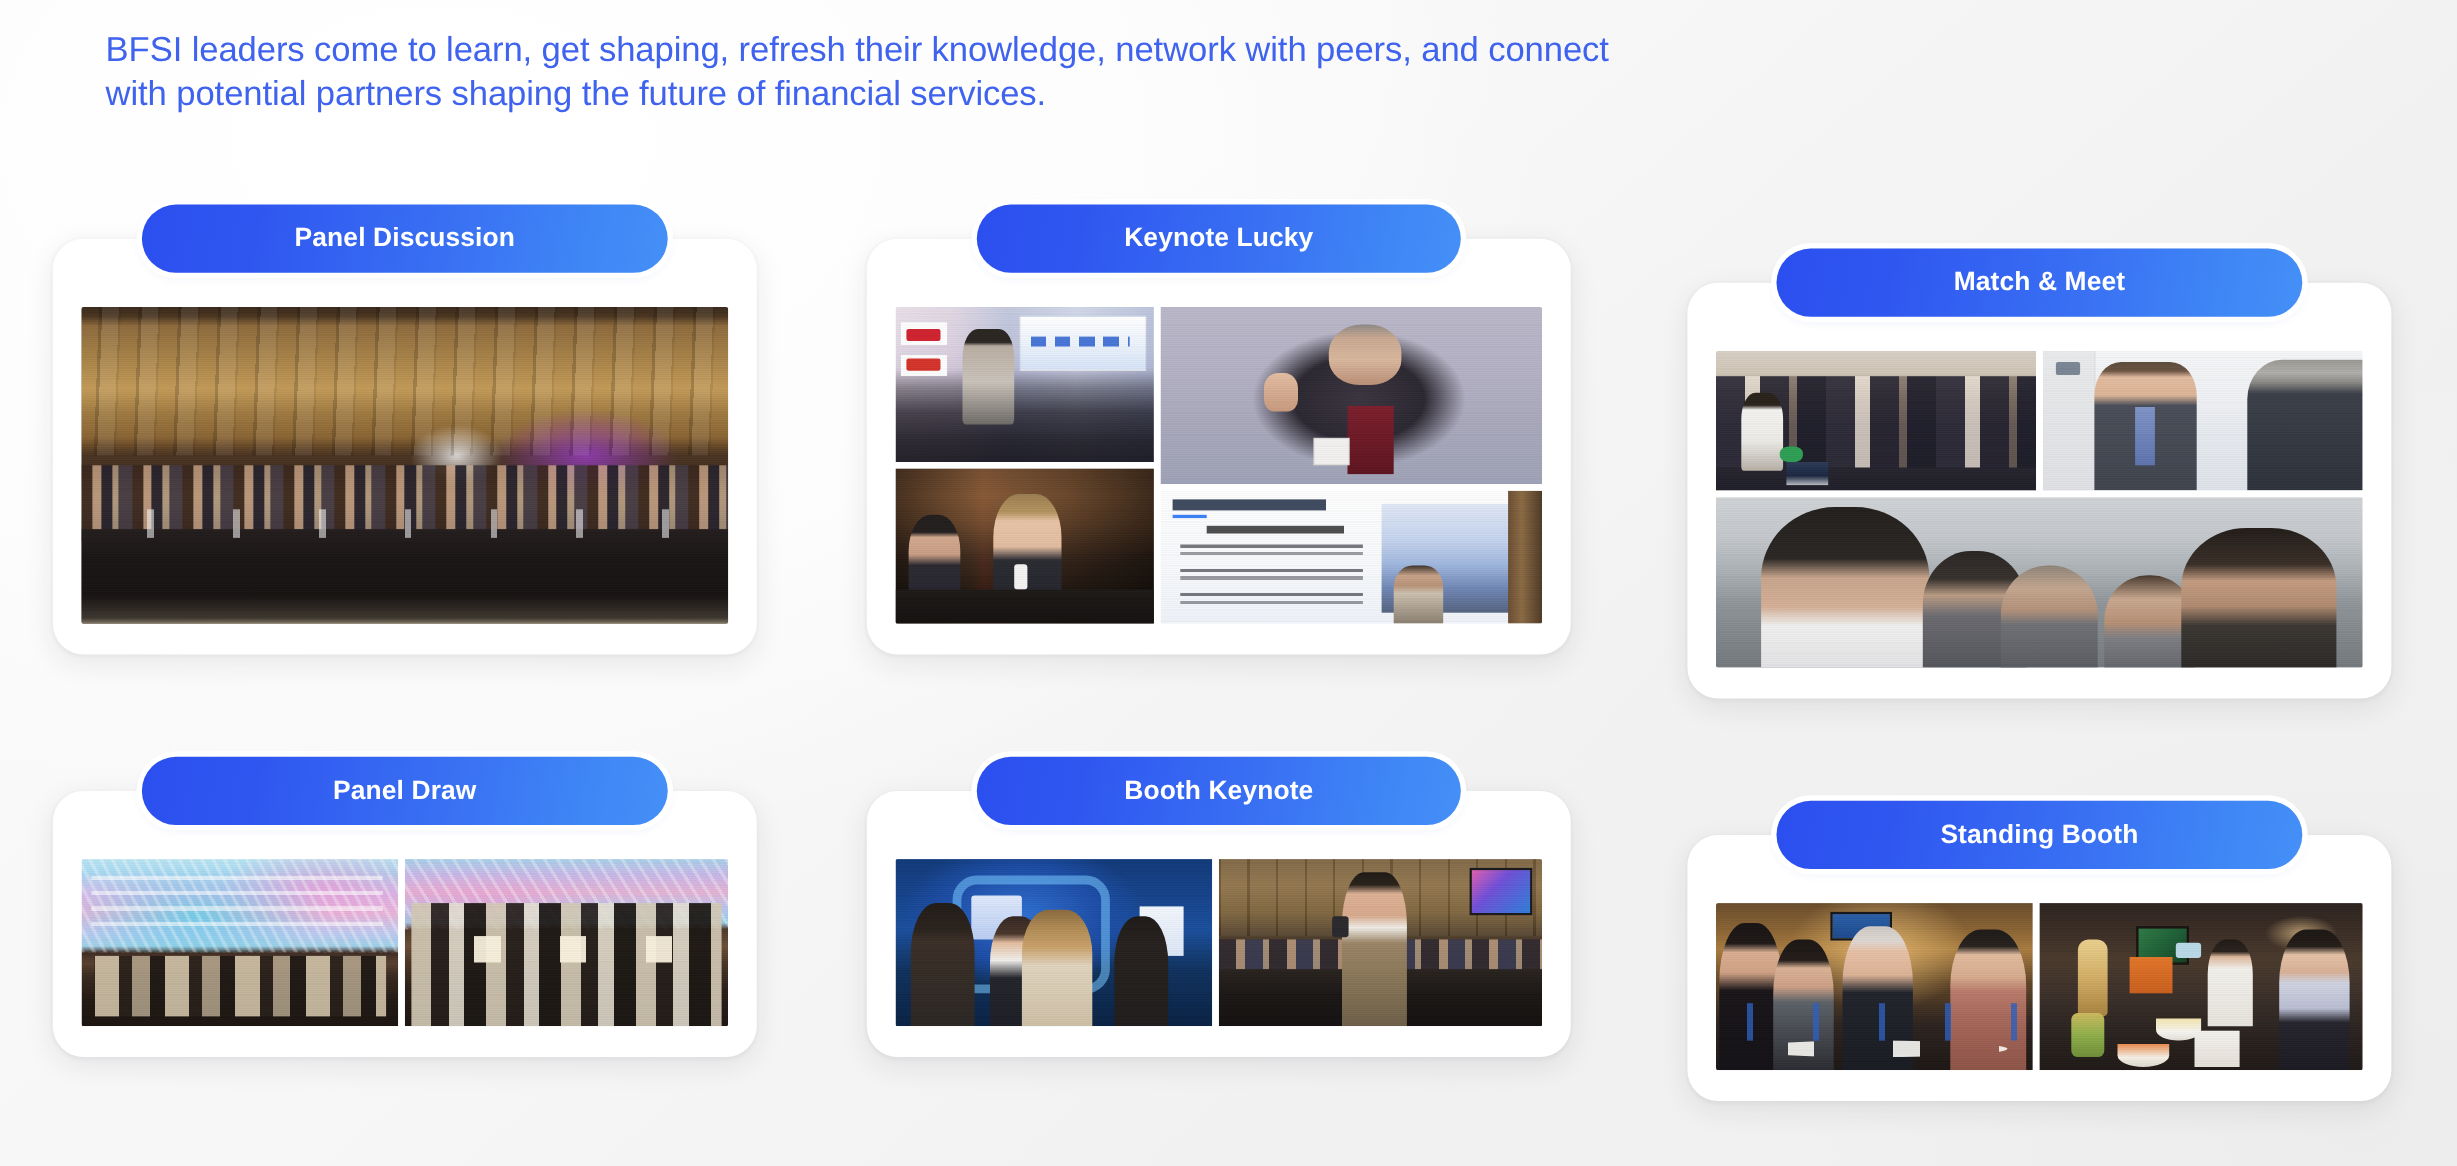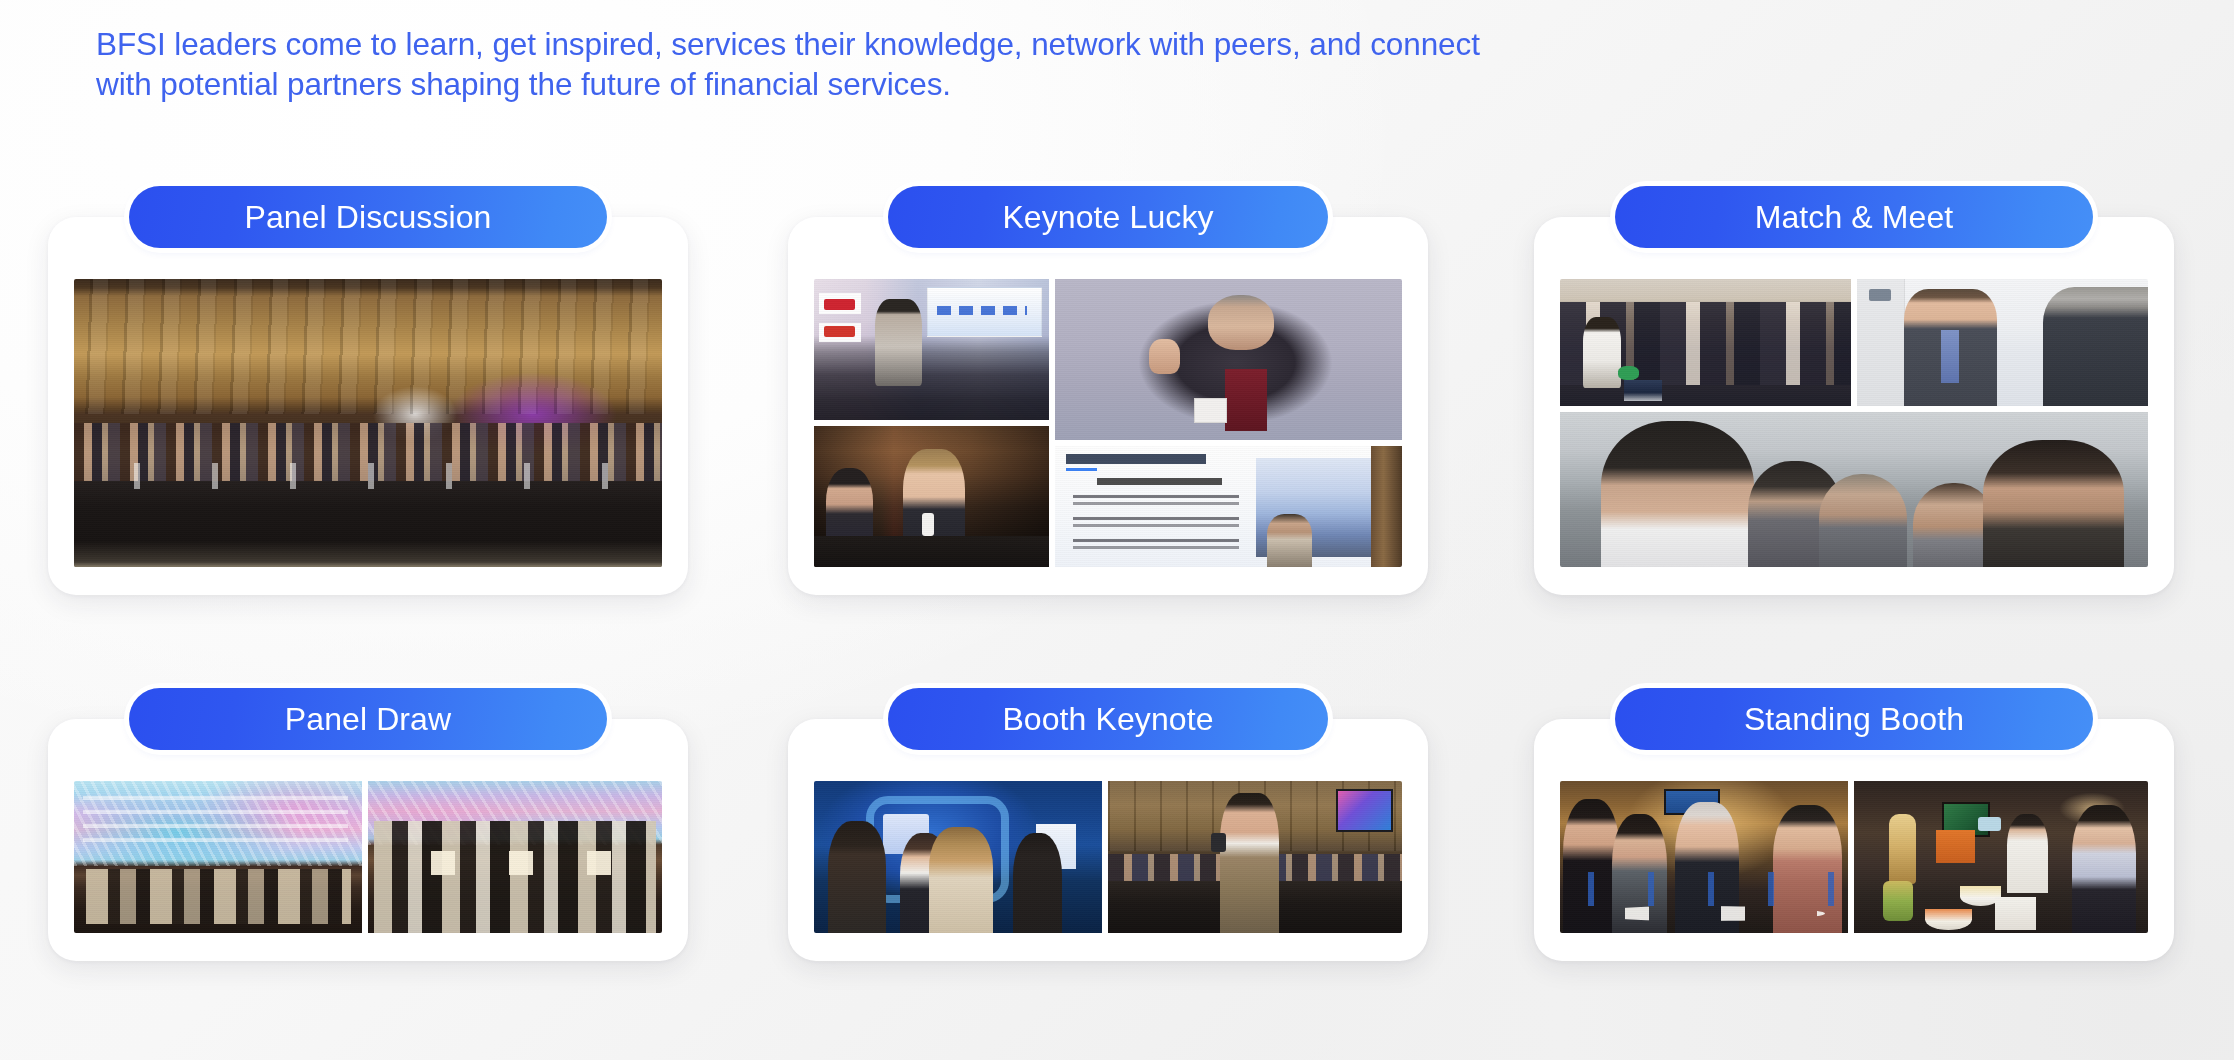--- a/index.html
+++ b/index.html
@@ -48,39 +48,39 @@
     height: 1060px;
   }
 
   .block {
     position: absolute;
   }
 
   
   .col-0 { left: 48px;   width: 640px; }
   .col-1 { left: 788px;  width: 640px; }
-  .col-2 { left: 1534px; width: 640px; }
+  .col-2 { left: 1534px; width: 640px; margin-top: 40px; }
 
   .row-0 { top: 186px; }
   .row-1 { top: 688px; }
 
   
   .pill {
     position: relative;
     z-index: 3;
     margin: 0 auto;
     display: block;
     height: 62px;
     line-height: 62px;
     border-radius: 34px;
     background: linear-gradient(100deg, #2b4fef 0%, #2f57f0 22%, #3970f3 58%, #4089f6 88%, #458ff7 100%);
     box-shadow: 0 0 0 5px rgba(255,255,255,0.97), 0 3px 10px rgba(40,70,200,0.12);
     color: #ffffff;
-    font-size: 32px;
-    font-weight: normal;
+    font-size: 24px;
+    font-weight: bold;
     text-align: center;
     letter-spacing: 0.1px;
     white-space: nowrap;
     cursor: pointer;
     box-sizing: border-box;
     padding: 0 20px;
     width: 478px;
   }
   .pill.w-narrow { width: 440px; }
   .pill.w-wide   { width: 478px; }
@@ -647,21 +647,21 @@
 
   
   .gap-v { height: 6px; background: #ffffff; }
   .gap-h { width: 6px; background: #ffffff; }
 </style>
 </head>
 <body>
 
 <div class="page">
 
-  <div class="headline">BFSI leaders come to learn, get inspired, services their knowledge, network with peers, and connect with potential partners shaping the future of financial services.</div>
+  <div class="headline">BFSI leaders come to learn, get shaping, refresh their knowledge, network with peers, and connect with potential partners shaping the future of financial services.</div>
 
   <div class="grid">
 
     <div class="block col-0 row-0">
       <div class="pill-wrap align-center">
         <div class="pill w-wide">Panel Discussion</div>
       </div>
       <div class="card tall">
         <div class="collage">
           <div class="cell" style="flex:1">

